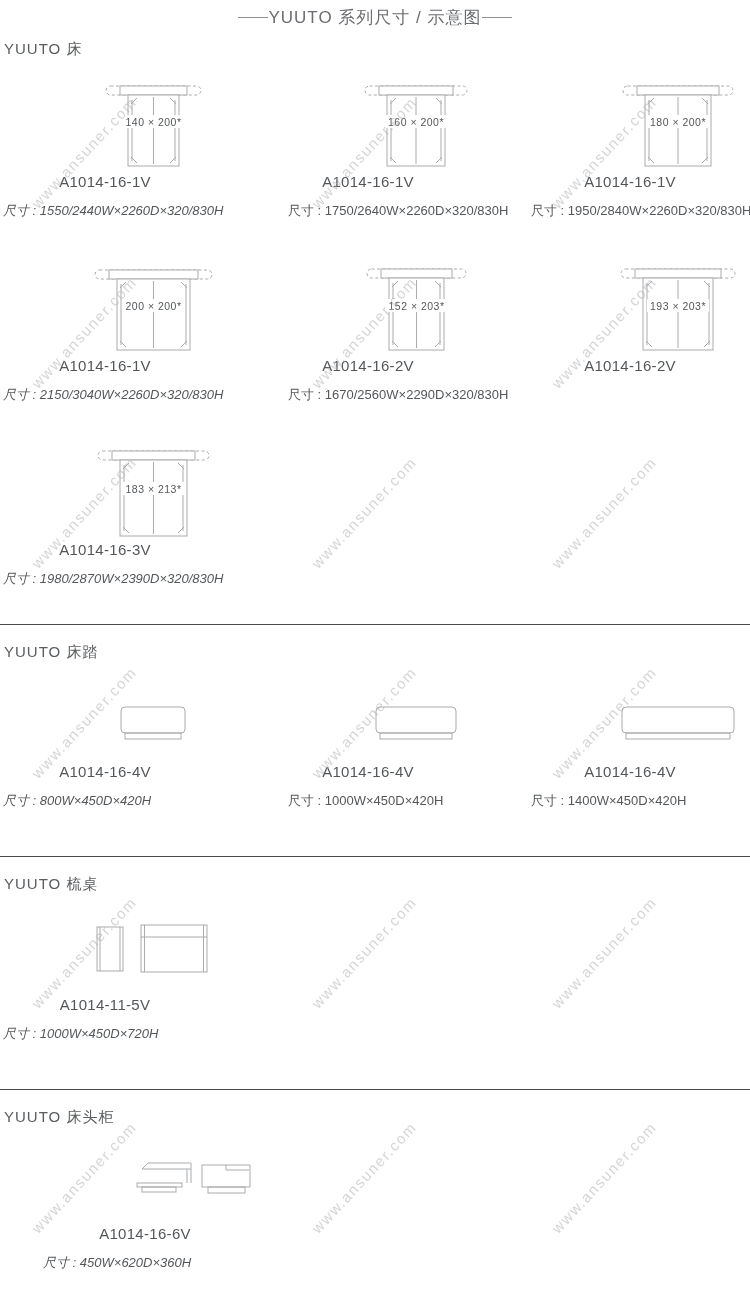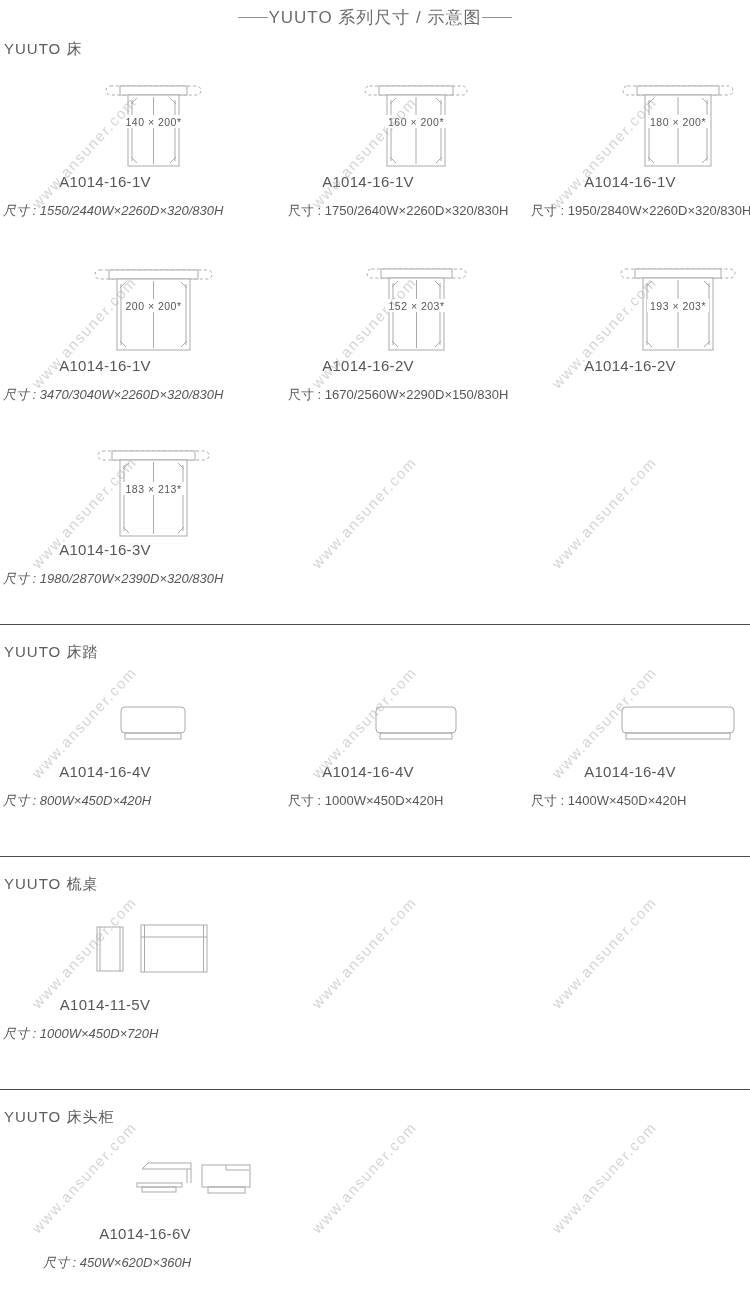--- a/index.html
+++ b/index.html
@@ -149,41 +149,41 @@
                 <line x1="61.5" y1="12" x2="61.5" y2="79" stroke="#a9abad"></line>
                 <line x1="28" y1="19" x2="34" y2="13" stroke="#a9abad"></line>
                 <line x1="95" y1="19" x2="89" y2="13" stroke="#a9abad"></line>
                 <line x1="28" y1="72" x2="34" y2="78" stroke="#a9abad"></line>
                 <line x1="95" y1="72" x2="89" y2="78" stroke="#a9abad"></line>
                 <rect x="30.5" y="30" width="62" height="13" fill="#fff"></rect>
                 <text x="61.5" y="41" text-anchor="middle" font-size="10.5" fill="#54575a" letter-spacing="0.5">200 × 200*</text>
               </svg>
             </div>
             <div class="model">A1014-16-1V</div>
-            <div class="dims">尺寸 : 3470/3040W×2260D×320/830H</div>
+            <div class="dims">尺寸 : 2150/3040W×2260D×320/830H</div>
           </div>
           <div class="cell">
             <div class="figwrap">
               <svg width="105" height="84">
                 <rect x="3" y="1" width="99" height="9" rx="4.5" fill="none" stroke="#a9abad" stroke-dasharray="3,2.5"></rect>
                 <rect x="17" y="1" width="71" height="9" fill="#fff" stroke="#a9abad"></rect>
                 <rect x="25" y="10" width="55" height="72" fill="#fff" stroke="#a9abad"></rect>
                 <line x1="29" y1="15" x2="29" y2="77" stroke="#a9abad"></line>
                 <line x1="76" y1="15" x2="76" y2="77" stroke="#a9abad"></line>
                 <line x1="52.5" y1="12" x2="52.5" y2="80" stroke="#a9abad"></line>
                 <line x1="28" y1="19" x2="34" y2="13" stroke="#a9abad"></line>
                 <line x1="77" y1="19" x2="71" y2="13" stroke="#a9abad"></line>
                 <line x1="28" y1="73" x2="34" y2="79" stroke="#a9abad"></line>
                 <line x1="77" y1="73" x2="71" y2="79" stroke="#a9abad"></line>
                 <rect x="21.5" y="31" width="62" height="13" fill="#fff"></rect>
                 <text x="52.5" y="42" text-anchor="middle" font-size="10.5" fill="#54575a" letter-spacing="0.5">152 × 203*</text>
               </svg>
             </div>
             <div class="model">A1014-16-2V</div>
-            <div class="dims">尺寸 : 1670/2560W×2290D×150/830H</div>
+            <div class="dims">尺寸 : 1670/2560W×2290D×320/830H</div>
           </div>
           <div class="cell">
             <div class="figwrap">
               <svg width="120" height="84">
                 <rect x="3" y="1" width="114" height="9" rx="4.5" fill="none" stroke="#a9abad" stroke-dasharray="3,2.5"></rect>
                 <rect x="17" y="1" width="86" height="9" fill="#fff" stroke="#a9abad"></rect>
                 <rect x="25" y="10" width="70" height="72" fill="#fff" stroke="#a9abad"></rect>
                 <line x1="29" y1="15" x2="29" y2="77" stroke="#a9abad"></line>
                 <line x1="91" y1="15" x2="91" y2="77" stroke="#a9abad"></line>
                 <line x1="60" y1="12" x2="60" y2="80" stroke="#a9abad"></line>

